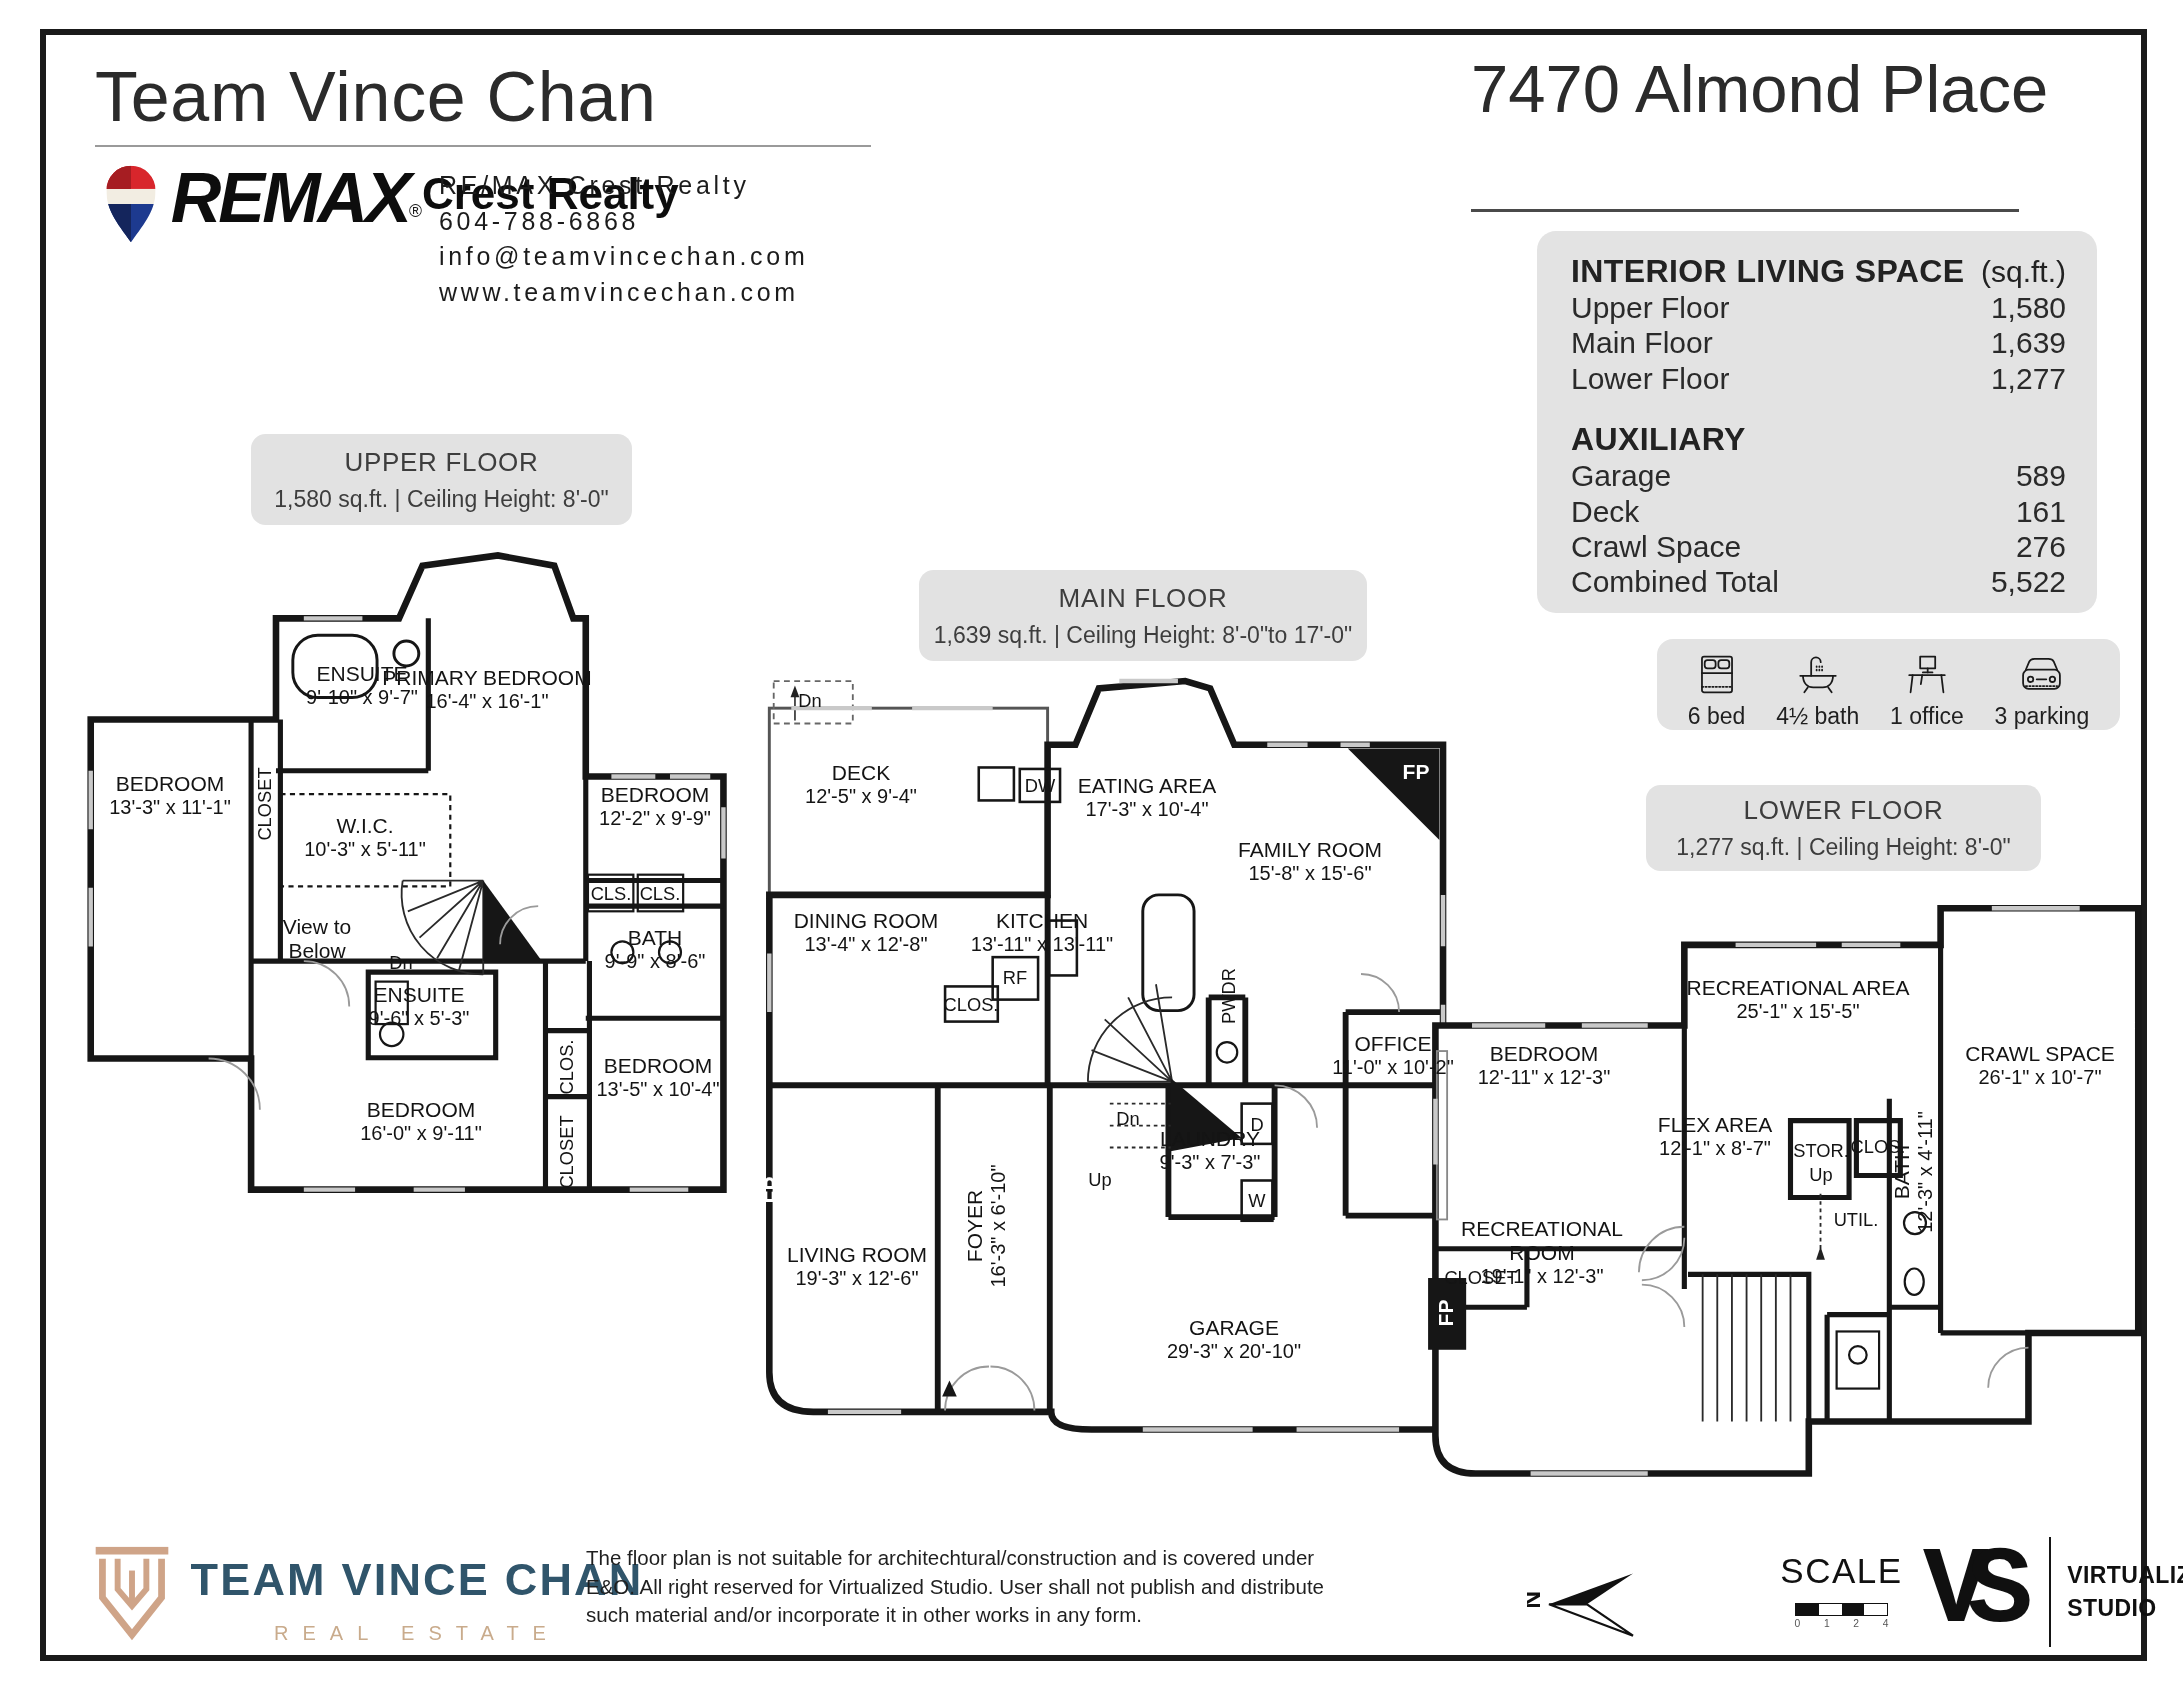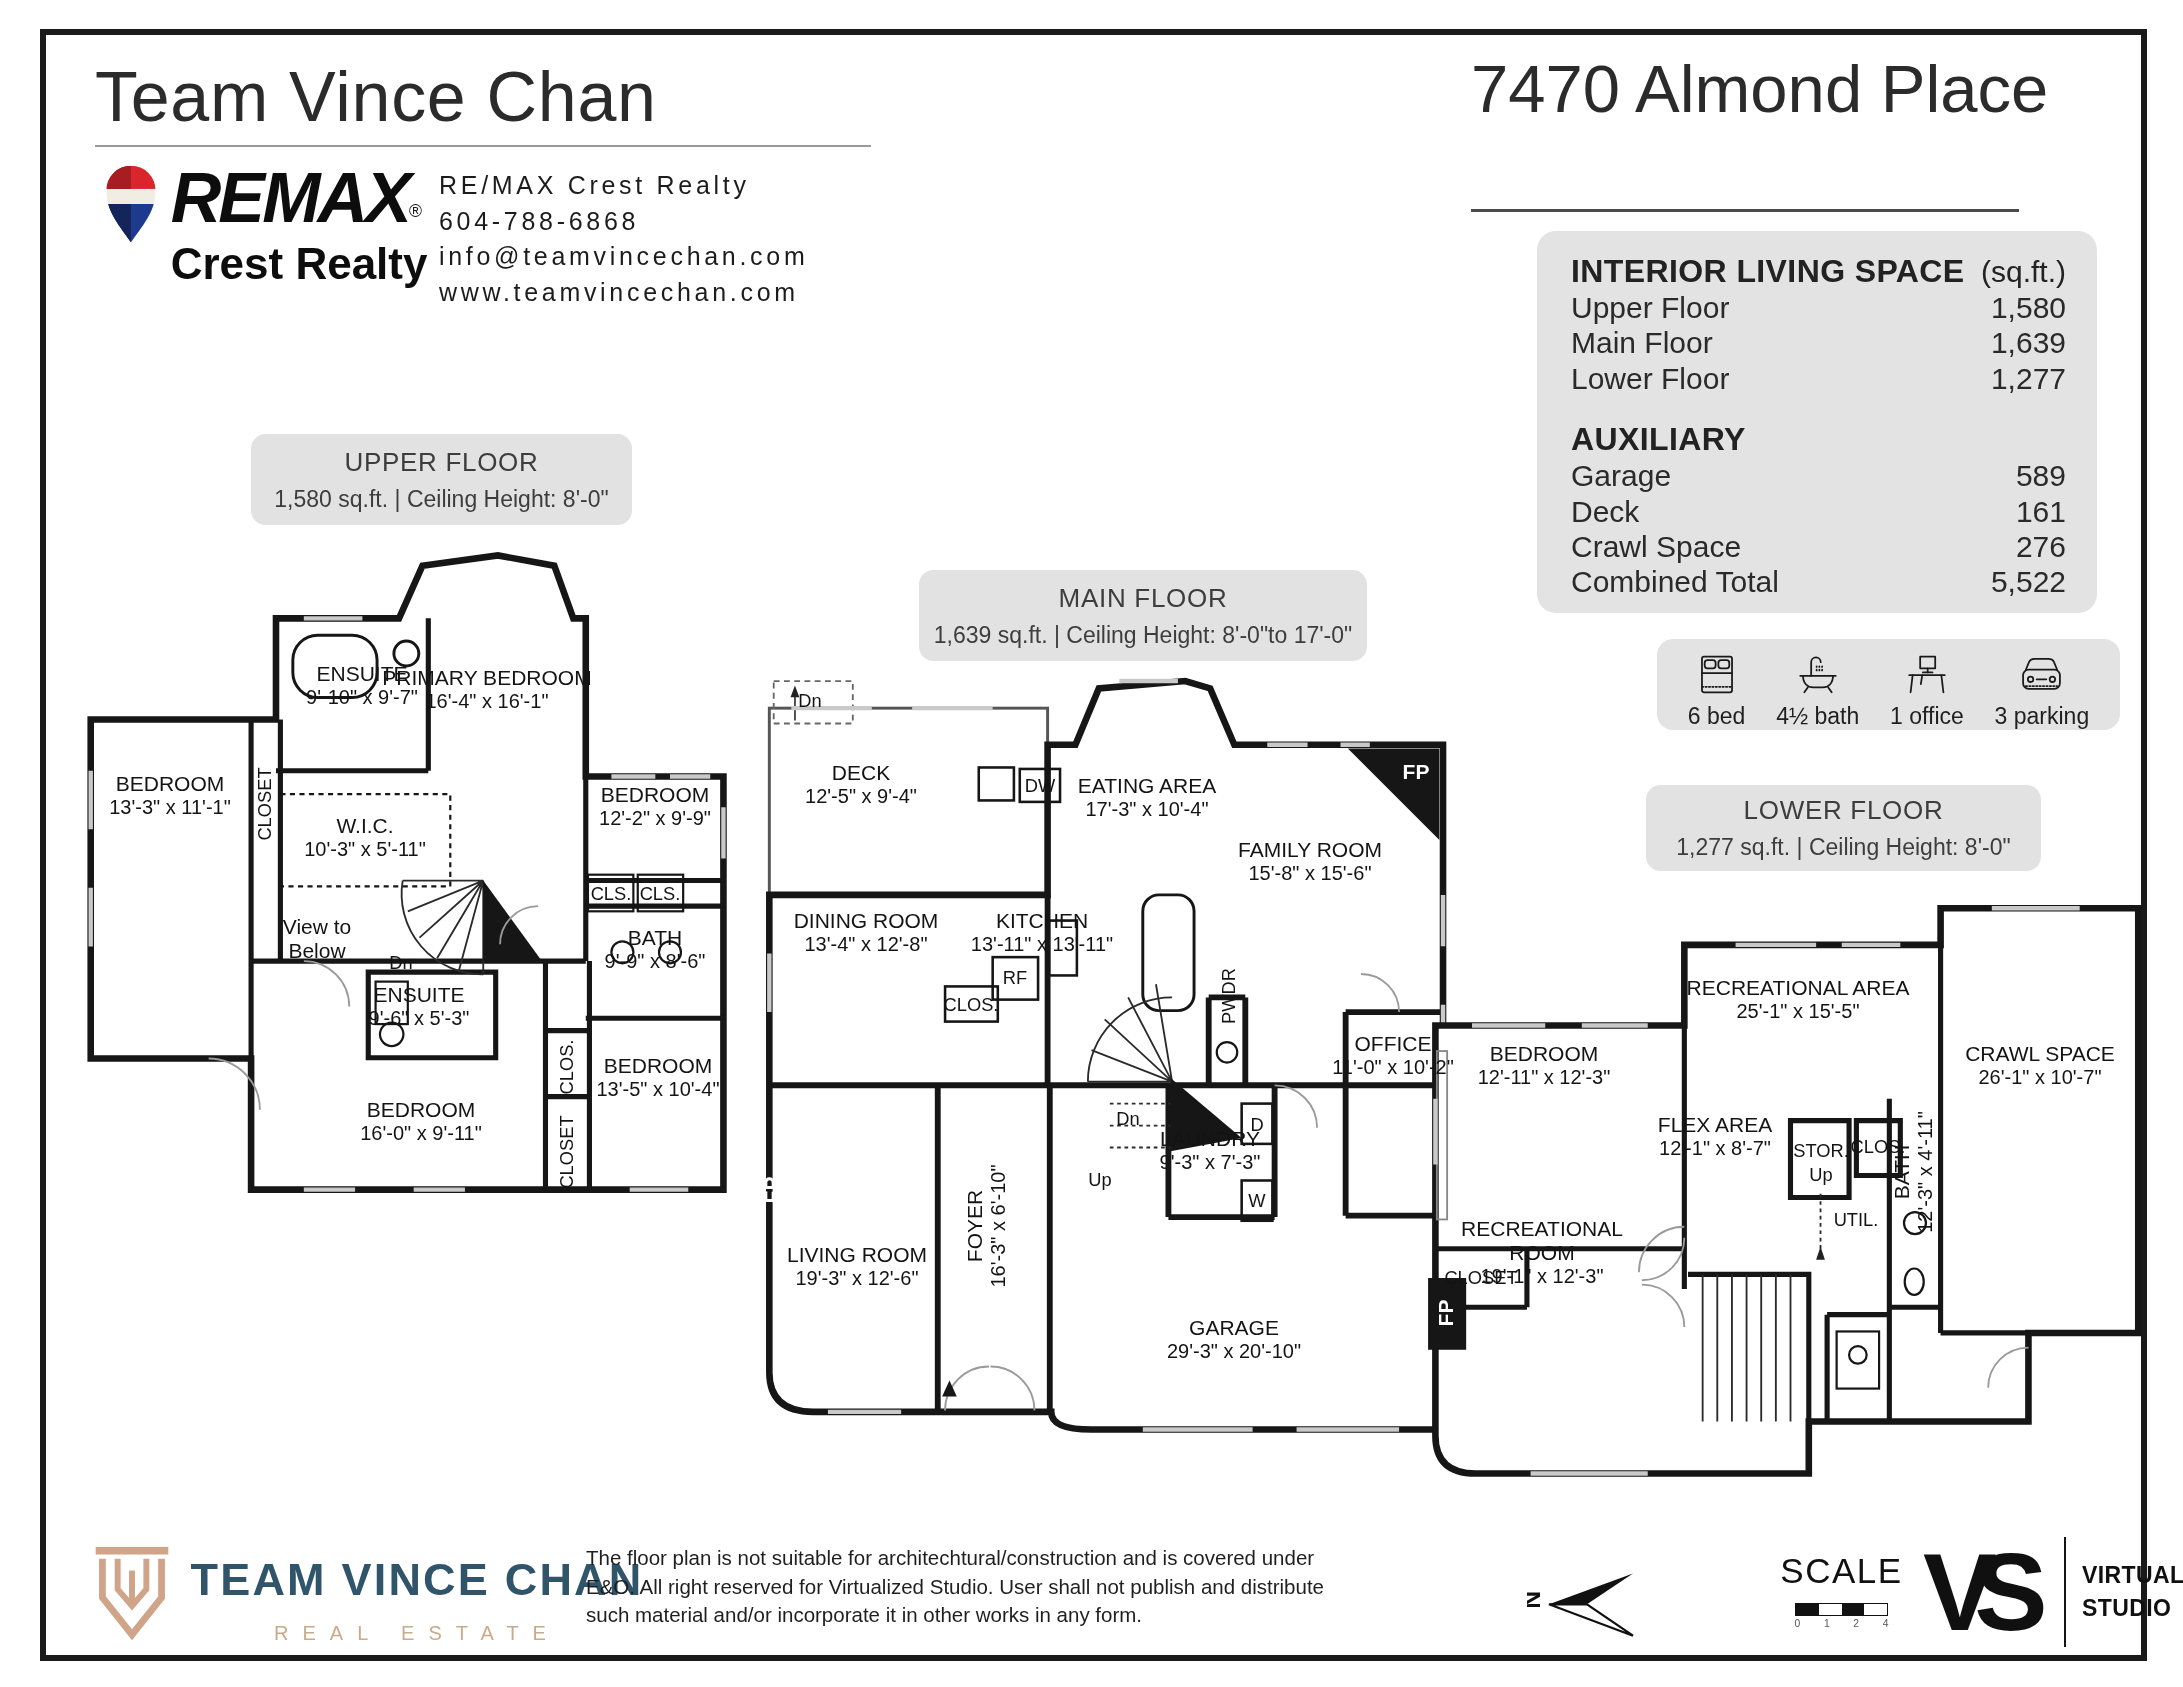--- a/index.html
+++ b/index.html
@@ -1,21 +1,21 @@
 <!DOCTYPE html>
 <html style="font-size:11.7px"><head>
 <meta charset="utf-8">
 <style>
   html,body{margin:0;padding:0}
   body{width:2183px;height:1687px;position:relative;background:#fff;font-family:"Liberation Sans",sans-serif;color:#1a1a1a;overflow:hidden}
   .frame{position:absolute;left:40px;top:29px;width:2095px;height:1620px;border:6.6px solid #1a1a1a}
   .pagetitle{position:absolute;left:95px;top:57px;font-size:70px;color:#2b2b2b;letter-spacing:0.7px}
   .titlerule{position:absolute;left:95px;top:145px;width:776px;height:2.2px;background:#9a9a9a}
   .brand{position:absolute;left:103px;top:163px;display:flex;gap:11.7px;align-items:flex-start}
-  .brandtext{display:flex;flex-direction:column;line-height:1}
+  .brandtext{display:flex;flex-direction:row;line-height:1}
   .brandtop{font-size:70px;font-weight:700;font-style:italic;letter-spacing:-2.9px;color:#0d0d0d}
   .brandreg{font-size:17.6px;vertical-align:super;font-style:normal}
   .brandbottom{font-size:44px;font-weight:700;color:#0d0d0d;margin-top:9px;letter-spacing:0px}
   .contact{position:absolute;left:439px;top:168px;font-size:25px;letter-spacing:3.7px;line-height:1.42;color:#1c1c1c}
   .address{position:absolute;left:1471px;top:53px;font-size:67px;line-height:1.08;color:#2b2b2b}
   .addressrule{position:absolute;left:1471px;top:209px;width:548px;height:2.9px;background:#4a4a4a}
   .infopanel{position:absolute;left:1537px;top:231px;width:560px;height:382px;background:#e3e3e3;border-radius:19px;box-sizing:border-box;padding:22px 31px 0 34px}
   .stathead{display:flex;justify-content:space-between;align-items:baseline;font-size:32px;color:#222}
   .stathead .hb{font-weight:700;letter-spacing:0.4px}
   .stathead .hu{font-size:30px}
@@ -40,21 +40,21 @@
   .tvc-name{font-size:45px;font-weight:700;color:#30556b;letter-spacing:2.2px;margin-top:10.3px}
   .tvc-tag{font-size:20px;letter-spacing:14px;color:#c9ab8c;margin-top:16px;text-align:center}
   .disclaimer{position:absolute;left:586px;top:1544px;width:743px;font-size:20.5px;line-height:1.4;color:#1f1f1f}
   .north{position:absolute;left:1527px;top:1559px}
   .scalewrap{position:absolute;left:1772px;top:1551px;width:139px;text-align:center}
   .scaleword{font-size:35px;letter-spacing:1.5px;color:#111}
   .scalebar{margin:11.7px auto 0;width:91px;height:11.7px;display:flex;border:1.5px solid #111}
   .scalebar div{flex:1}
   .scaleticks{width:94px;margin:1.5px auto 0;display:flex;justify-content:space-between;font-size:10.3px;color:#555}
   .vslogo{position:absolute;left:1923px;top:1537px;display:flex;align-items:center;gap:16px}
-  .vs-initials{font-family:Liberation Sans, sans-serif;font-weight:700;font-size:110px;letter-spacing:-22px;color:#101010;line-height:1;padding-right:22px}
+  .vs-initials{font-family:Liberation Mono, monospace;font-weight:700;font-size:110px;letter-spacing:-22px;color:#101010;line-height:1;padding-right:22px}
   .vs-div{width:2.2px;height:110px;background:#151515}
   .vs-name{font-size:23px;font-weight:700;color:#101010;line-height:1.45;letter-spacing:0.4px}
 </style>
 </head>
 <body>
 
 <div class="frame"></div>
 
 <div class="pagetitle">Team Vince Chan</div>
 <div class="titlerule"></div>

